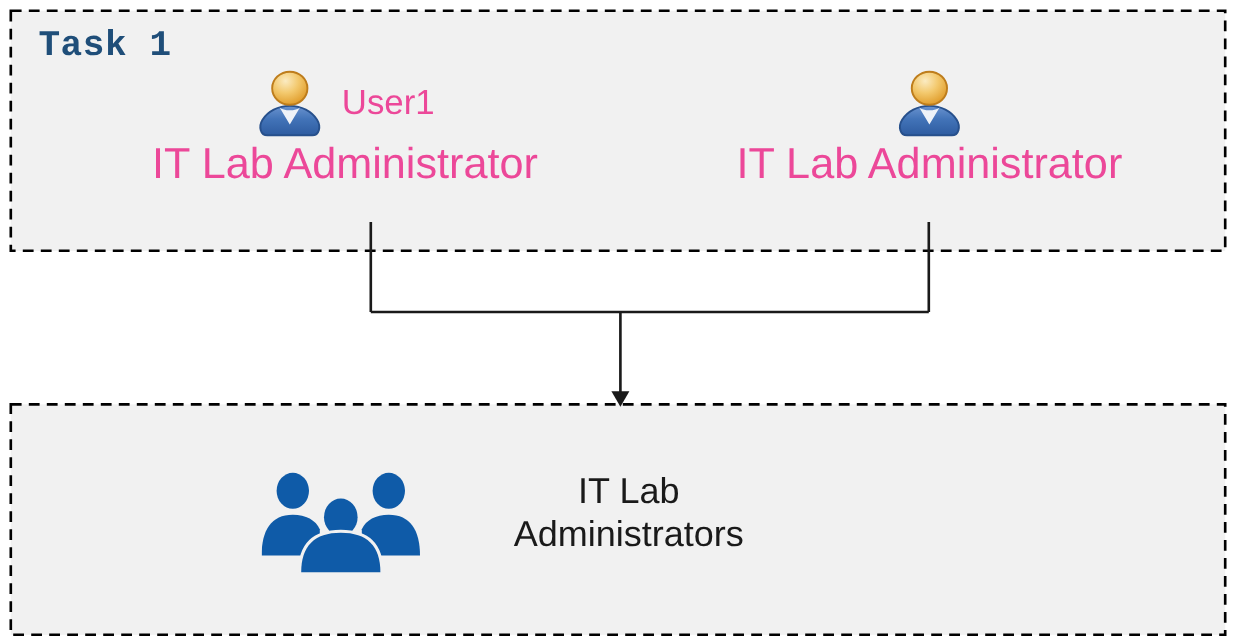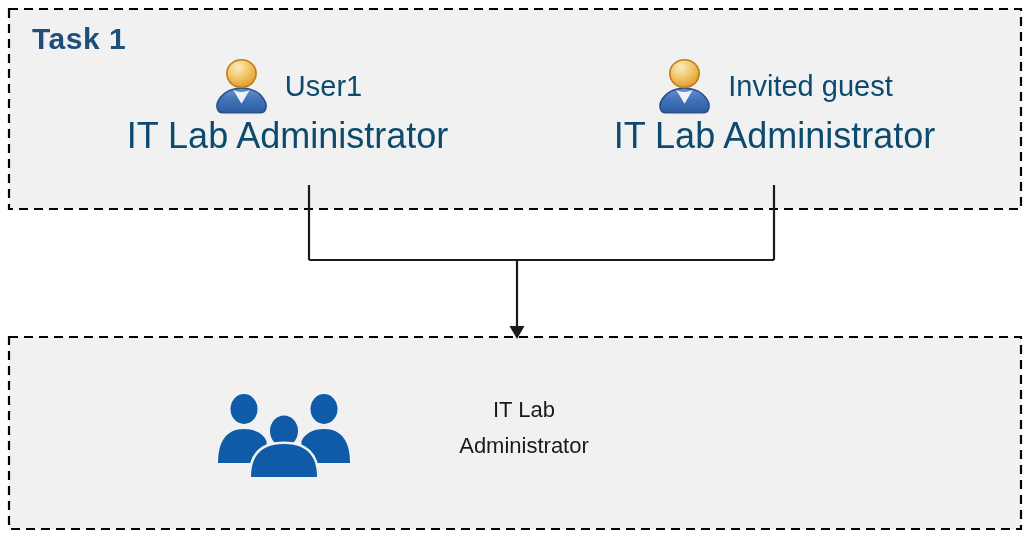--- a/index.html
+++ b/index.html
@@ -24,32 +24,33 @@
     pointer-events: none;
   }
   .task-label {
     position: absolute;
     z-index: 2;
     font-size: 30px;
     font-weight: 700;
     color: #1F4E79;
     letter-spacing: 0.5px;
     white-space: nowrap;
+    font-family: Liberation Mono, monospace;
   }
   #task1-label { left: 32px; top: 22px; }
   #task2-label { left: 32px; top: 365px; }
 
   .member {
     position: absolute;
     top: 55px;
     z-index: 2;
     display: flex;
     flex-direction: column;
     align-items: center;
-    color: #0c4a6e;
+    color: #ec4899;
   }
   #member-left  { left: 120px; width: 335px; }
   #member-right { left: 607px; width: 335px; }
   .member-row {
     display: flex;
     align-items: center;
     gap: 15px;
     height: 62px;
   }
   .member-name {
@@ -72,21 +73,21 @@
     width: 132px;
     height: 88px;
   }
   #group-name {
     position: absolute;
     left: 368px;
     top: 392px;
     width: 312px;
     z-index: 2;
     text-align: center;
-    font-size: 22px;
+    font-size: 30px;
     line-height: 36px;
     color: #1a1a1a;
   }
 </style>
 </head>
 <body>
 
 <div class="canvas">
 
   <svg class="layer-svg" viewBox="0 0 1028 534" xmlns="http://www.w3.org/2000/svg">
@@ -141,35 +142,34 @@
           <linearGradient id="body-grad-2" x1="0" y1="0" x2="0" y2="1">
             <stop offset="0" stop-color="#6A93CF"></stop>
             <stop offset="0.45" stop-color="#4273B8"></stop>
             <stop offset="1" stop-color="#2E5CA0"></stop>
           </linearGradient>
         </defs>
         <path d="M11 63 C4.5 63 2.5 55 6.5 48.5 C11.5 40.5 21 35.5 32 35.5 C43 35.5 52.5 40.5 57.5 48.5 C61.5 55 59.5 63 53 63 Z" fill="url(#body-grad-2)" stroke="#27508C" stroke-width="1.8"></path>
         <path d="M22.5 37 L32 53 L41.5 37 C38 40.5 26 40.5 22.5 37 Z" fill="#EEF2F8"></path>
         <ellipse cx="32" cy="19" rx="16.5" ry="15.5" fill="url(#head-grad-2)" stroke="#BE7D1C" stroke-width="1.8"></ellipse>
       </svg>
-      <span class="member-name">Invited guest</span>
     </div>
     <div class="member-role">IT Lab Administrator</div>
   </div>
 
 
   <svg id="group-icon" viewBox="0 0 132 88" xmlns="http://www.w3.org/2000/svg">
     <g fill="#0F5BA8">
       <ellipse cx="26" cy="20" rx="13.5" ry="15"></ellipse>
       <path d="M0 74 C0 53 8 40 26 40 C37 40 45 44.5 48.5 52 L48.5 74 Z"></path>
       <ellipse cx="106" cy="20" rx="13.5" ry="15"></ellipse>
       <path d="M132 74 C132 53 124 40 106 40 C95 40 87 44.5 83.5 52 L83.5 74 Z"></path>
       <ellipse cx="66" cy="42" rx="14" ry="15.5" stroke="#F1F1F1" stroke-width="5" style="paint-order:stroke"></ellipse>
       <path d="M33 88 C33 66 44 55 66 55 C88 55 99 66 99 88 Z" stroke="#F1F1F1" stroke-width="5" style="paint-order:stroke"></path>
     </g>
   </svg>
 
   <div id="group-name">
     <div>IT Lab</div>
-    <div>Administrator</div>
+    <div>Administrators</div>
   </div>
 
 </div>
 
 </body></html>

